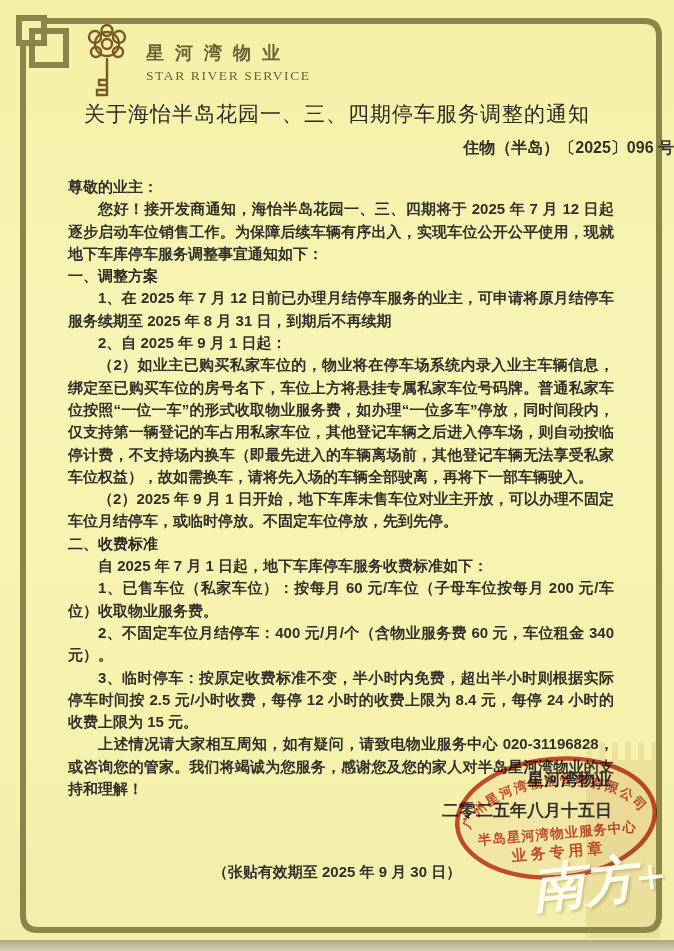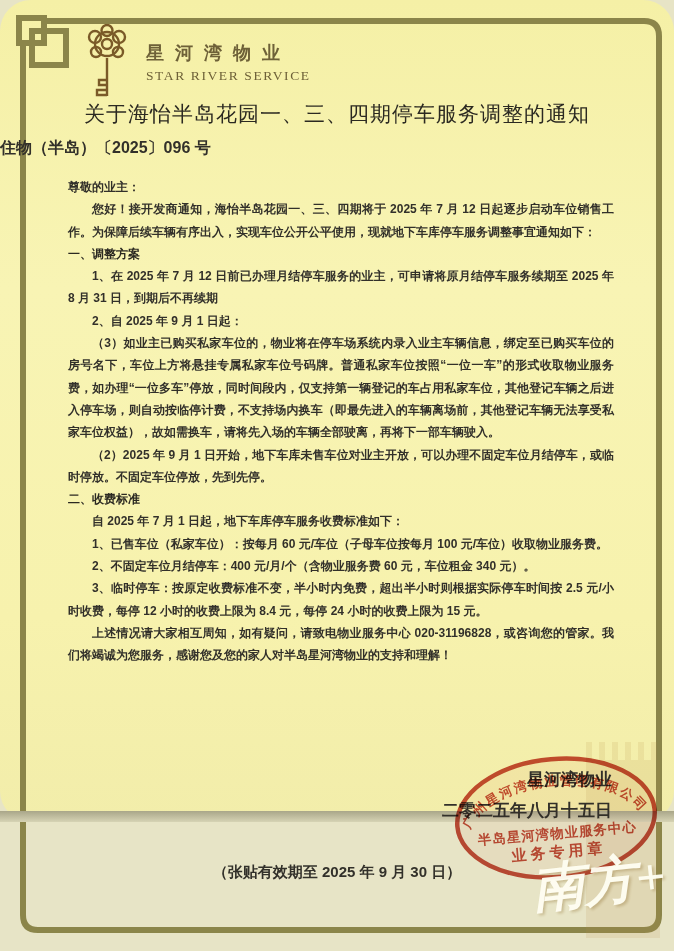--- a/index.html
+++ b/index.html
@@ -1,37 +1,37 @@
 <!DOCTYPE html>
 <html><head>
 <meta charset="utf-8">
 <style>
   html,body{margin:0;padding:0;}
   body{width:674px;height:951px;overflow:hidden;background:#e7e4c6;
        font-family:"Liberation Sans","DejaVu Sans",sans-serif;}
-  .photo{position:relative;width:674px;height:822px;
-         background:linear-gradient(180deg,#f5f0a6 0%,#f8f4b4 35%,#f7f2ad 75%,#f2edaa 100%);border-radius:31px;}
+  .photo{position:relative;width:674px;height:951px;
+         background:linear-gradient(180deg,#f5f0a6 0%,#f8f4b4 35%,#f7f2ad 75%,#f2edaa 100%);}
   .photo-bottom-edge{position:absolute;left:0;bottom:0;width:100%;height:11px;
          background:linear-gradient(180deg,#a9a689,#d6d3b4);}
   .frame-svg{position:absolute;left:0;top:0;pointer-events:none;}
 
   .logo{position:absolute;left:84px;top:24px;display:flex;align-items:center;}
   .logo-key{margin-right:16px;}
   .logo-texts{display:flex;flex-direction:column;}
   .logo-cn{font-size:18px;font-weight:700;color:#6e6138;letter-spacing:11px;}
   .logo-en{font-family:"Liberation Serif","DejaVu Serif",serif;font-size:13.5px;
            color:#6e6138;letter-spacing:1.6px;margin-top:3px;}
 
   .title{position:absolute;top:100px;left:0;width:100%;text-align:center;
          font-size:21px;font-weight:400;color:#2b2921;letter-spacing:1px;}
-  .docnum{position:absolute;top:138px;left:0;width:100%;text-align:left;
+  .docnum{position:absolute;top:138px;left:0;width:100%;text-align:right;
           font-size:16px;font-weight:700;color:#32302a;}
 
   .bodytext{position:absolute;top:176px;left:68px;width:546px;
-            font-size:12px;line-height:22.3px;font-weight:600;color:#32302a;
+            font-size:15px;line-height:22.3px;font-weight:600;color:#32302a;
             text-align:justify;}
   .bodytext p{margin:0;}
   .ind{text-indent:2em;}
   .sec-head{font-weight:800;color:#2b2921;}
 
   .signature{position:absolute;top:764px;right:62px;text-align:right;
              font-size:17px;font-weight:700;color:#32302a;line-height:31px;z-index:1;}
 
   .seal{position:absolute;left:450px;top:754px;transform:rotate(-5deg);
         mix-blend-mode:multiply;opacity:.92;z-index:2;}
@@ -81,25 +81,25 @@
 
   <div class="title">关于海怡半岛花园一、三、四期停车服务调整的通知</div>
   <div class="docnum">住物（半岛）〔2025〕096 号</div>
 
   <div class="bodytext">
     <p>尊敬的业主：</p>
     <p class="ind">您好！接开发商通知，海怡半岛花园一、三、四期将于 2025 年 7 月 12 日起逐步启动车位销售工作。为保障后续车辆有序出入，实现车位公开公平使用，现就地下车库停车服务调整事宜通知如下：</p>
     <p class="sec-head">一、调整方案</p>
     <p class="ind">1、在 2025 年 7 月 12 日前已办理月结停车服务的业主，可申请将原月结停车服务续期至 2025 年 8 月 31 日，到期后不再续期</p>
     <p class="ind">2、自 2025 年 9 月 1 日起：</p>
-    <p class="ind">（3）如业主已购买私家车位的，物业将在停车场系统内录入业主车辆信息，绑定至已购买车位的房号名下，车位上方将悬挂专属私家车位号码牌。普通私家车位按照“一位一车”的形式收取物业服务费，如办理“一位多车”停放，同时间段内，仅支持第一辆登记的车占用私家车位，其他登记车辆之后进入停车场，则自动按临停计费，不支持场内换车（即最先进入的车辆离场前，其他登记车辆无法享受私家车位权益），故如需换车，请将先入场的车辆全部驶离，再将下一部车辆驶入。</p>
+    <p class="ind">（2）如业主已购买私家车位的，物业将在停车场系统内录入业主车辆信息，绑定至已购买车位的房号名下，车位上方将悬挂专属私家车位号码牌。普通私家车位按照“一位一车”的形式收取物业服务费，如办理“一位多车”停放，同时间段内，仅支持第一辆登记的车占用私家车位，其他登记车辆之后进入停车场，则自动按临停计费，不支持场内换车（即最先进入的车辆离场前，其他登记车辆无法享受私家车位权益），故如需换车，请将先入场的车辆全部驶离，再将下一部车辆驶入。</p>
     <p class="ind">（2）2025 年 9 月 1 日开始，地下车库未售车位对业主开放，可以办理不固定车位月结停车，或临时停放。不固定车位停放，先到先停。</p>
     <p class="sec-head">二、收费标准</p>
     <p class="ind">自 2025 年 7 月 1 日起，地下车库停车服务收费标准如下：</p>
-    <p class="ind">1、已售车位（私家车位）：按每月 60 元/车位（子母车位按每月 100 元/车位）收取物业服务费。</p>
+    <p class="ind">1、已售车位（私家车位）：按每月 60 元/车位（子母车位按每月 200 元/车位）收取物业服务费。</p>
     <p class="ind">2、不固定车位月结停车：400 元/月/个（含物业服务费 60 元，车位租金 340 元）。</p>
     <p class="ind">3、临时停车：按原定收费标准不变，半小时内免费，超出半小时则根据实际停车时间按 2.5 元/小时收费，每停 12 小时的收费上限为 8.4 元，每停 24 小时的收费上限为 15 元。</p>
     <p class="ind">上述情况请大家相互周知，如有疑问，请致电物业服务中心 020-31196828，或咨询您的管家。我们将竭诚为您服务，感谢您及您的家人对半岛星河湾物业的支持和理解！</p>
   </div>
 
   <div class="signature">
     <div>星河湾物业</div>
     <div>二零二五年八月十五日</div>
   </div>
 

